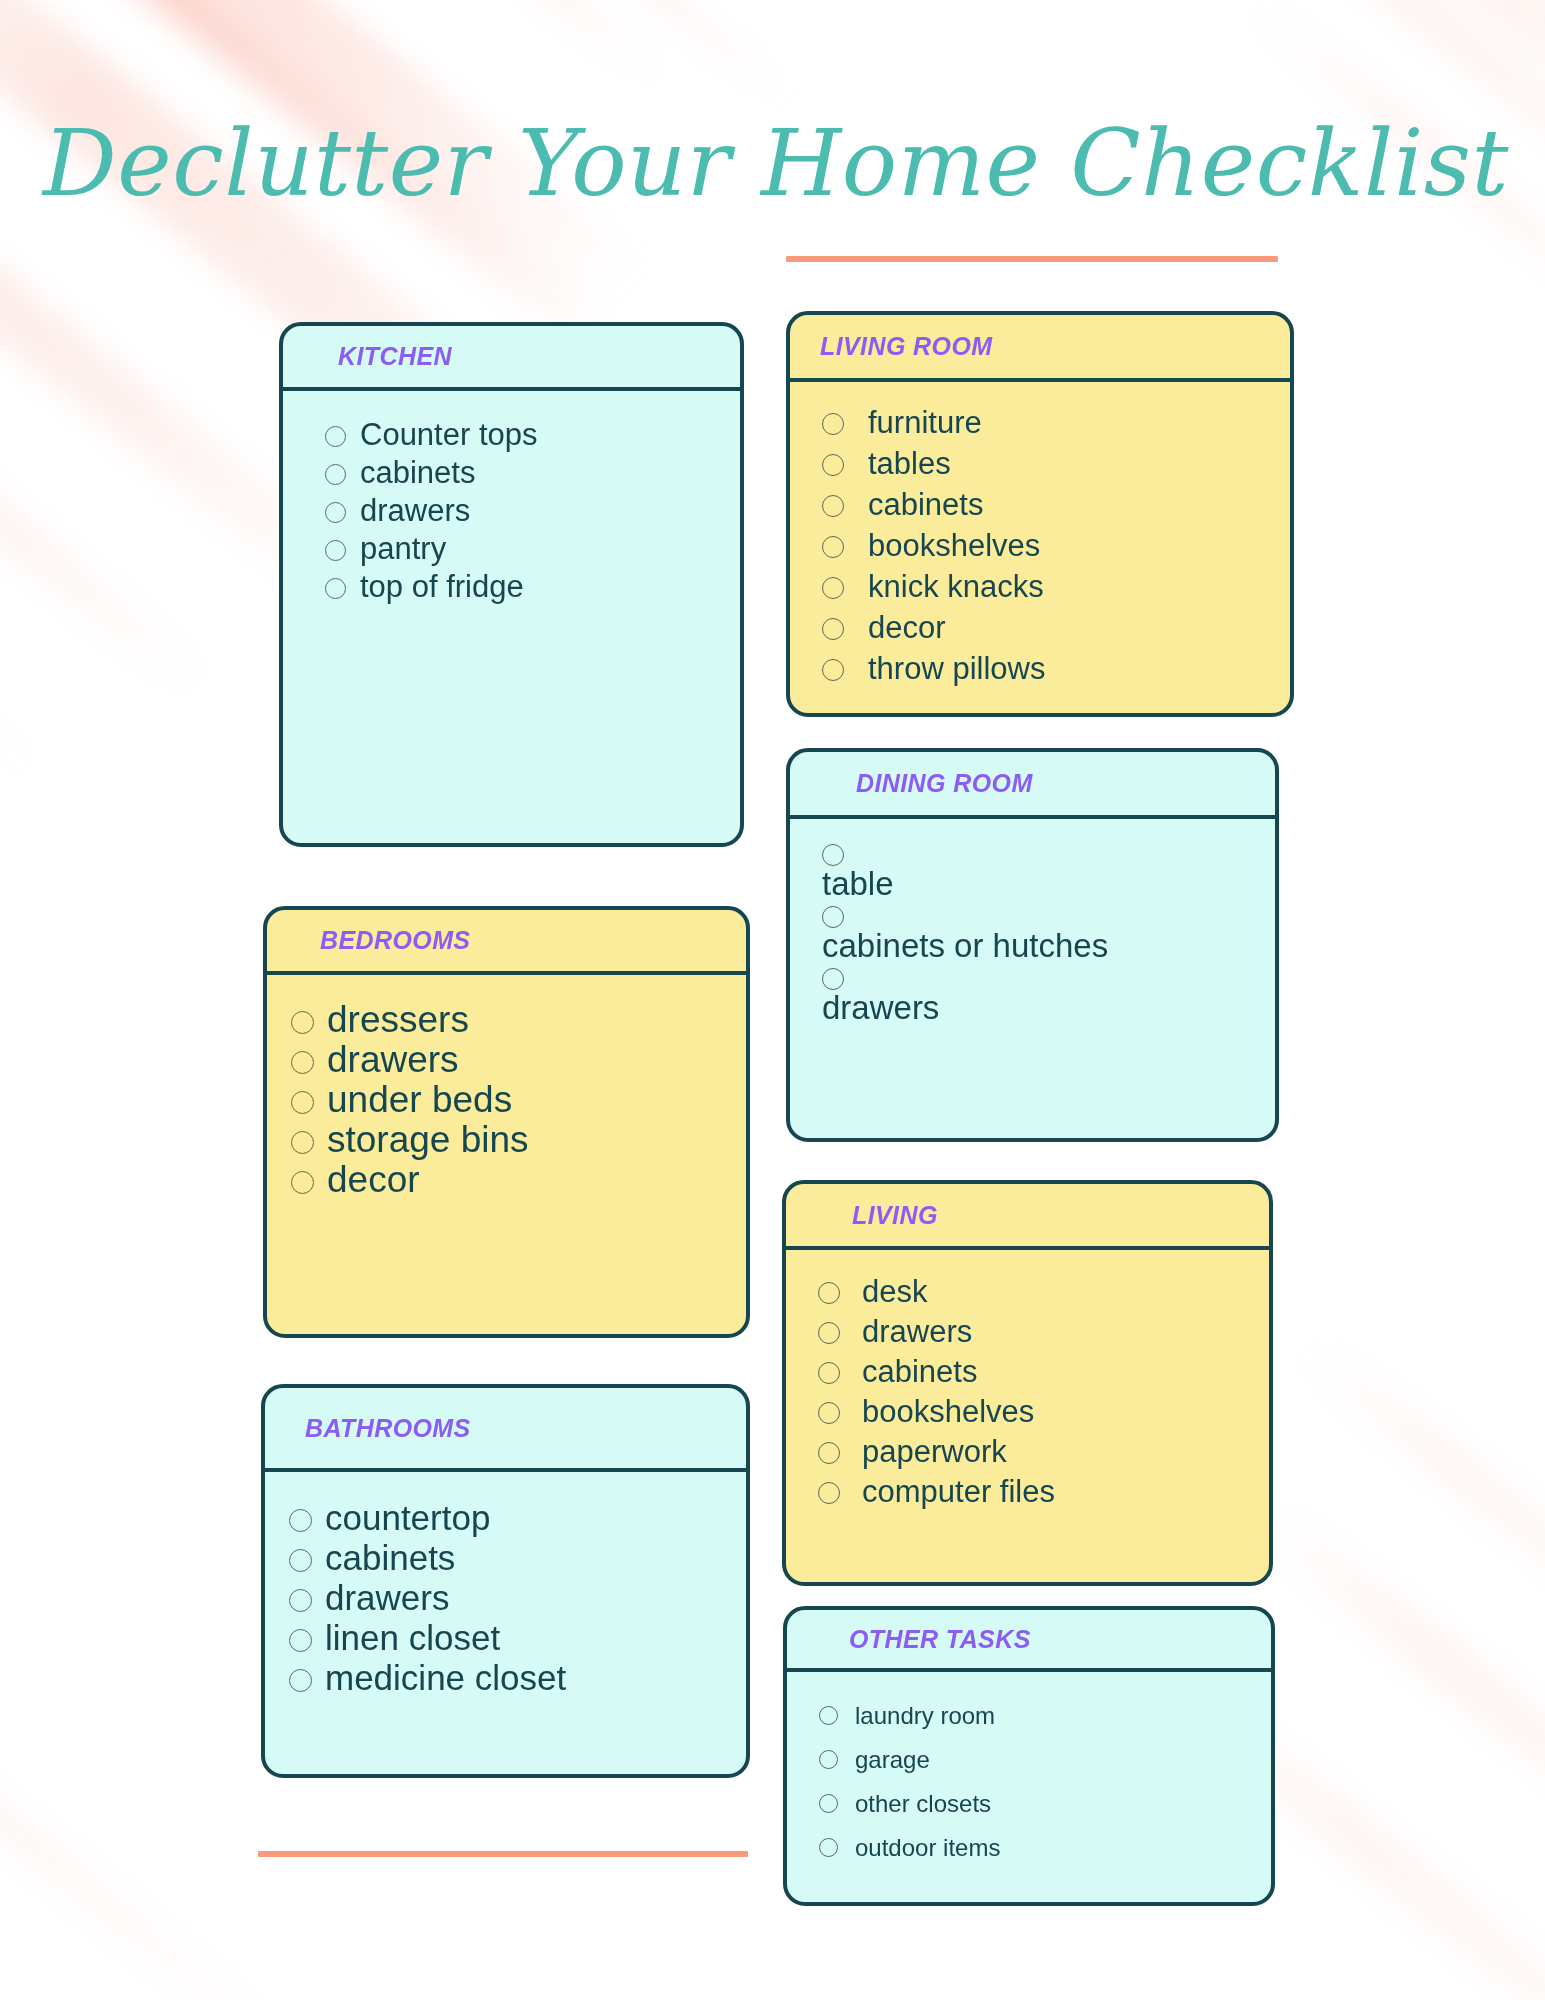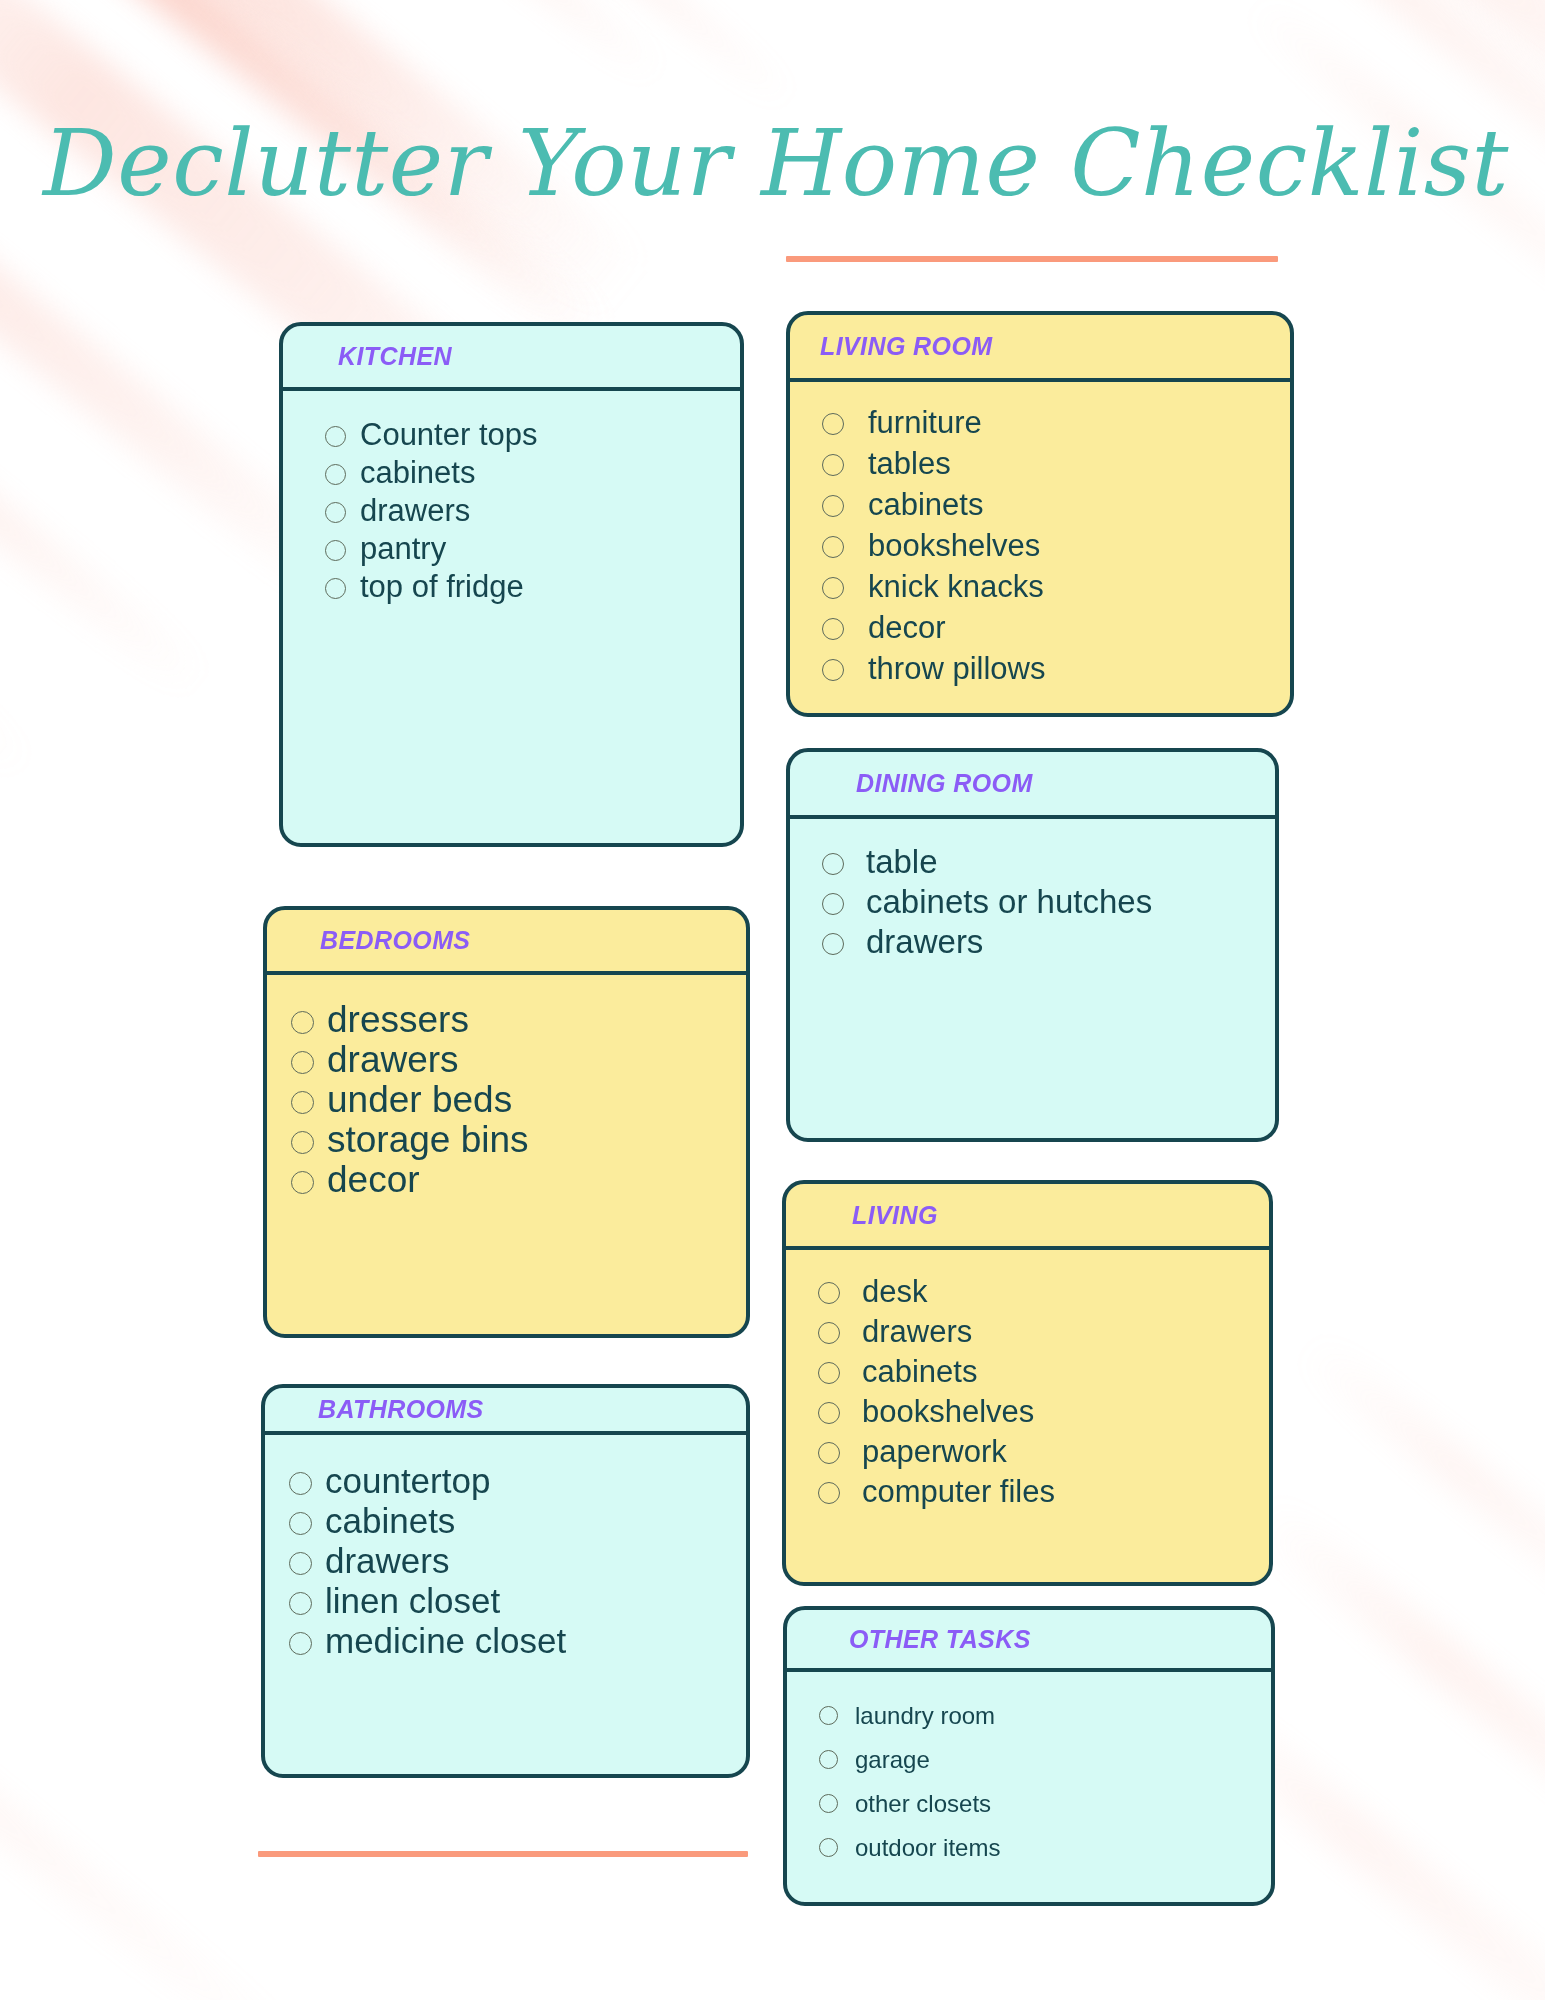--- a/index.html
+++ b/index.html
@@ -146,40 +146,40 @@
   
   #card-bedrooms { left: 263px; top: 906px; width: 487px; height: 432px; }
   #card-bedrooms .card-header { height: 65px; padding-left: 53px; }
   #card-bedrooms .card-header .title { font-size: 25px; }
   #card-bedrooms .card-body { padding: 25px 0 0 24px; }
   #card-bedrooms ul.check-list li { font-size: 37px; line-height: 40px; }
   #card-bedrooms .cbox { width: 23px; height: 23px; margin-right: 13px; }
 
   
   #card-bathrooms { left: 261px; top: 1384px; width: 489px; height: 394px; }
-  #card-bathrooms .card-header { height: 47px; padding-left: 53px; }
+  #card-bathrooms .card-header { height: 84px; padding-left: 40px; }
   #card-bathrooms .card-header .title { font-size: 25px; }
   #card-bathrooms .card-body { padding: 26px 0 0 24px; }
   #card-bathrooms ul.check-list li { font-size: 35px; line-height: 40px; }
   #card-bathrooms .cbox { width: 23px; height: 23px; margin-right: 13px; }
 
   
   #card-living { left: 786px; top: 311px; width: 508px; height: 406px; }
   #card-living .card-header { height: 67px; padding-left: 30px; }
   #card-living .card-header .title { font-size: 25px; }
   #card-living .card-body { padding: 20px 0 0 32px; }
   #card-living ul.check-list li { font-size: 31px; line-height: 41px; }
   #card-living .cbox { width: 22px; height: 22px; margin-right: 24px; }
 
   
   #card-dining { left: 786px; top: 748px; width: 493px; height: 394px; }
   #card-dining .card-header { height: 67px; padding-left: 66px; }
   #card-dining .card-header .title { font-size: 25px; }
   #card-dining .card-body { padding: 23px 0 0 32px; }
-  #card-dining ul.check-list li { font-size: 33px; line-height: 40px; }
+  #card-dining ul.check-list li { font-size: 33px; line-height: 40px; flex-direction: column; }
   #card-dining .cbox { width: 22px; height: 22px; margin-right: 22px; }
 
   
   #card-office { left: 782px; top: 1180px; width: 491px; height: 406px; }
   #card-office .card-header { height: 66px; padding-left: 66px; }
   #card-office .card-header .title { font-size: 25px; }
   #card-office .card-body { padding: 22px 0 0 32px; }
   #card-office ul.check-list li { font-size: 31px; line-height: 40px; }
   #card-office .cbox { width: 22px; height: 22px; margin-right: 22px; }
 

